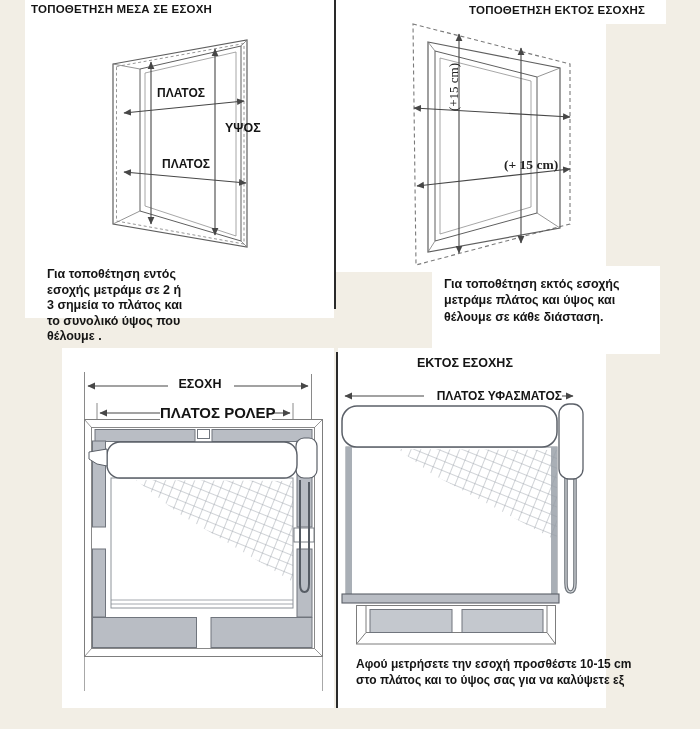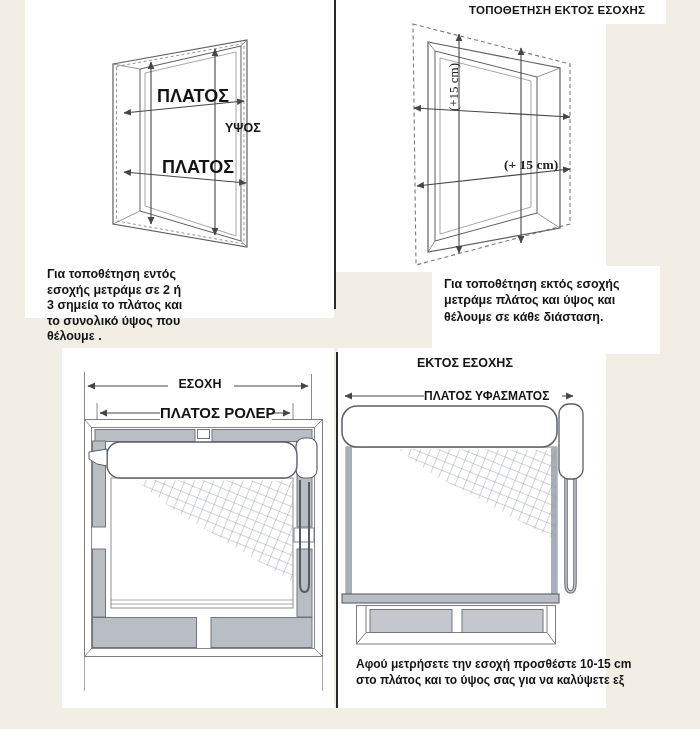--- a/index.html
+++ b/index.html
@@ -3,29 +3,29 @@
 <meta charset="utf-8">
 <style>
   html,body{margin:0;padding:0;}
   .page{position:relative;width:700px;height:729px;background:#f2eee5;
         font-family:"Liberation Sans",sans-serif;overflow:hidden;}
   .panel{position:absolute;background:#ffffff;}
   .divider{position:absolute;width:2px;background:#2a2a2a;}
   svg.art{position:absolute;left:0;top:0;}
   .txt{position:absolute;color:#141414;font-weight:700;white-space:nowrap;}
   .title{font-size:11.5px;letter-spacing:.2px;}
-  .dimlabel{font-size:18px;}
+  .dimlabel{font-size:12px;}
   .note{font-weight:700;}
   .note div{white-space:nowrap;}
   .note-tl{font-size:12.5px;line-height:15.5px;}
   .note-tr{font-size:12.5px;line-height:16.3px;}
   .note-br{font-size:12px;line-height:16px;}
   .serif{font-family:"Liberation Serif",serif;font-weight:400;color:#222;}
   .vlabel{width:76px;text-align:center;transform:rotate(-90deg);font-size:13px;}
-  .onwhite{background:#ffffff;text-align:left;}
+  .onwhite{background:#ffffff;text-align:right;}
 </style>
 </head>
 <body>
 
 <div class="page">
 
   <div class="panel" style="left:25px;top:0;width:309px;height:318px"></div>
   <div class="panel" style="left:336px;top:0;width:330px;height:24px"></div>
   <div class="panel" style="left:336px;top:0;width:270px;height:272px"></div>
   <div class="panel" style="left:432px;top:266px;width:228px;height:88px"></div>
@@ -113,20 +113,21 @@
       </g>
       <rect x="370" y="609.5" width="82" height="23" fill="#c4c8ce" stroke="#70757d" stroke-width="1"></rect>
       <rect x="462" y="609.5" width="81" height="23" fill="#c4c8ce" stroke="#70757d" stroke-width="1"></rect>
       <path d="M566,447 V583 Q566,592 570.5,592 Q575,592 575,583 V447" stroke="#6e747b" stroke-width="3.6" fill="none"></path>
       <path d="M566,447 V583 Q566,592 570.5,592 Q575,592 575,583 V447" stroke="#d4d7da" stroke-width="1.2" fill="none"></path>
       <rect x="342" y="406" width="215" height="41" rx="15" fill="#ffffff" stroke="#5b6068" stroke-width="1.5"></rect>
       <rect x="559" y="404" width="24" height="75" rx="10" fill="#ffffff" stroke="#5b6068" stroke-width="1.3"></rect>
     </g>
   </svg>
 
+  <div class="txt title" style="left:31px;top:3px">ΤΟΠΟΘΕΤΗΣΗ ΜΕΣΑ ΣΕ ΕΣΟΧΗ</div>
   <div class="txt title" style="left:469px;top:4px">ΤΟΠΟΘΕΤΗΣΗ ΕΚΤΟΣ ΕΣΟΧΗΣ</div>
 
   <div class="txt dimlabel" style="left:157px;top:86px">ΠΛΑΤΟΣ</div>
   <div class="txt dimlabel" style="left:162px;top:157px">ΠΛΑΤΟΣ</div>
   <div class="txt" style="left:225px;top:121px;font-size:12.5px">ΥΨΟΣ</div>
 
   <div class="txt serif vlabel" style="left:416px;top:79px">(+15 cm)</div>
   <div class="txt serif" style="left:504px;top:157px;font-size:13.5px;font-weight:700"><span>(+ </span><b>15</b><span> cm)</span></div>
 
   <div class="txt note note-tl" style="left:47px;top:267px">

